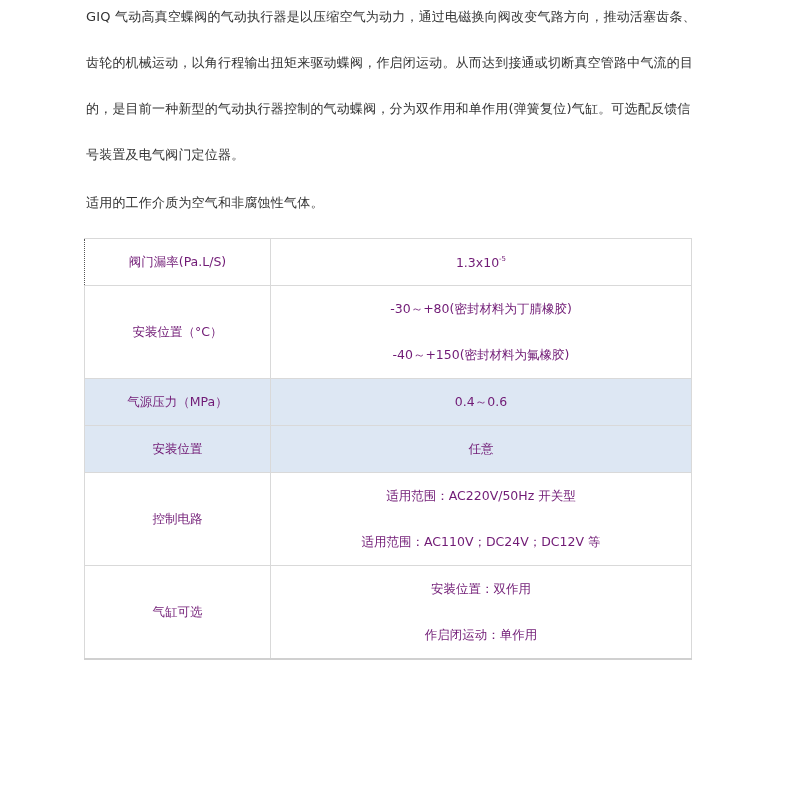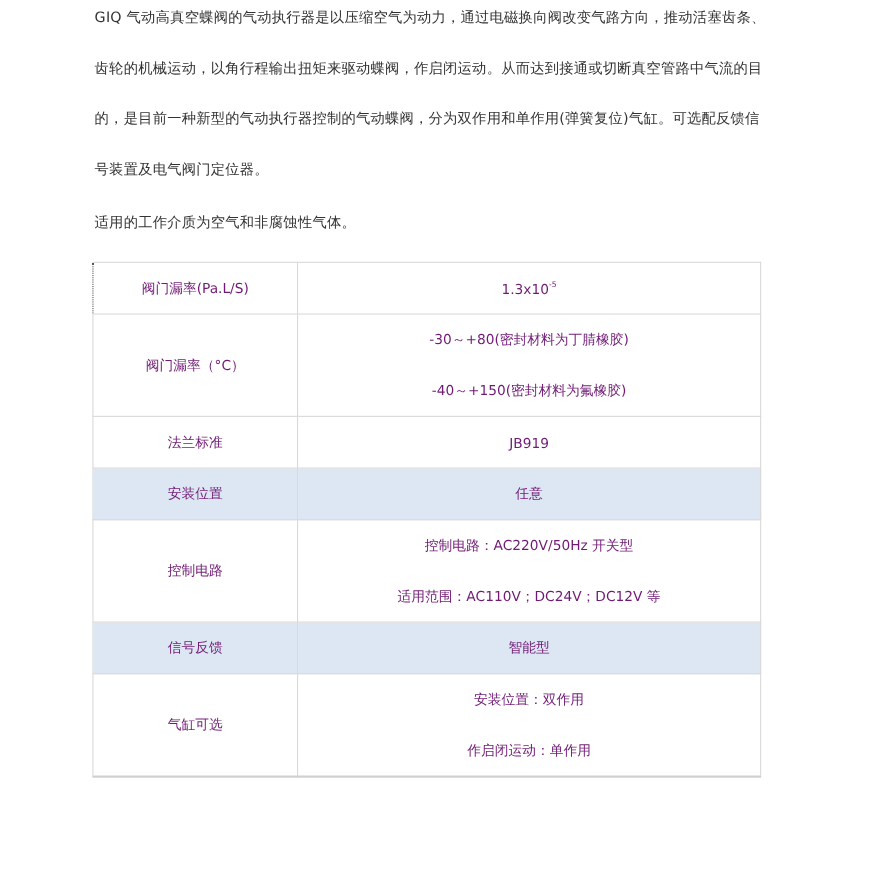--- a/index.html
+++ b/index.html
@@ -27,44 +27,40 @@
 <p class="para p1">GIQ 气动高真空蝶阀的气动执行器是以压缩空气为动力，通过电磁换向阀改变气路方向，推动活塞齿条、齿轮的机械运动，以角行程输出扭矩来驱动蝶阀，作启闭运动。从而达到接通或切断真空管路中气流的目的，是目前一种新型的气动执行器控制的气动蝶阀，分为双作用和单作用(弹簧复位)气缸。可选配反馈信号装置及电气阀门定位器。</p>
 <p class="para p2">适用的工作介质为空气和非腐蚀性气体。</p>
 
 <table class="spec">
   <tbody>
       <tr class="h1">
     <td class="k">阀门漏率(Pa.L/S)</td>
     <td><span>1.3x10</span><sup>-5</sup></td>
   </tr>
   <tr class="h2">
-    <td class="k">阀门漏率（°C）</td>
+    <td class="k">安装位置（°C）</td>
     <td>
       <span class="line">-30～+80(密封材料为丁腈橡胶)</span>
       <span class="line">-40～+150(密封材料为氟橡胶)</span>
     </td>
   </tr>
-  <tr class="h1">
-    <td class="k">法兰标准</td>
-    <td>JB919</td>
+  <tr class="h1 alt">
+    <td class="k">气源压力（MPa）</td>
+    <td>0.4～0.6</td>
   </tr>
   <tr class="h1 alt">
     <td class="k">安装位置</td>
     <td>任意</td>
   </tr>
   <tr class="h3">
     <td class="k">控制电路</td>
     <td>
-      <span class="line">控制电路：AC220V/50Hz 开关型</span>
+      <span class="line">适用范围：AC220V/50Hz 开关型</span>
       <span class="line">适用范围：AC110V；DC24V；DC12V 等</span>
     </td>
-  </tr>
-  <tr class="h1 alt">
-    <td class="k">信号反馈</td>
-    <td>智能型</td>
   </tr>
   <tr class="h3">
     <td class="k">气缸可选</td>
     <td>
       <span class="line">安装位置：双作用</span>
       <span class="line">作启闭运动：单作用</span>
     </td>
   </tr>
 </tbody>
   </table>

